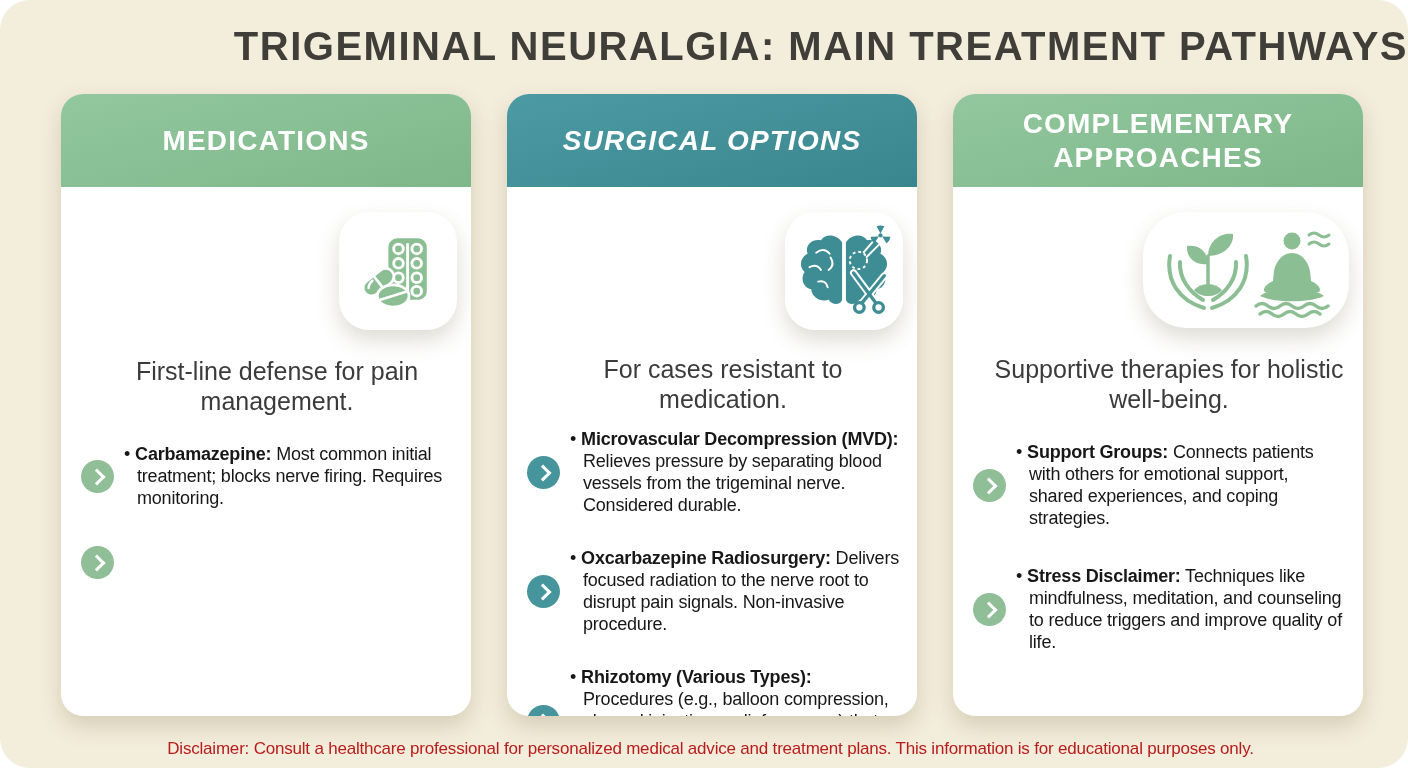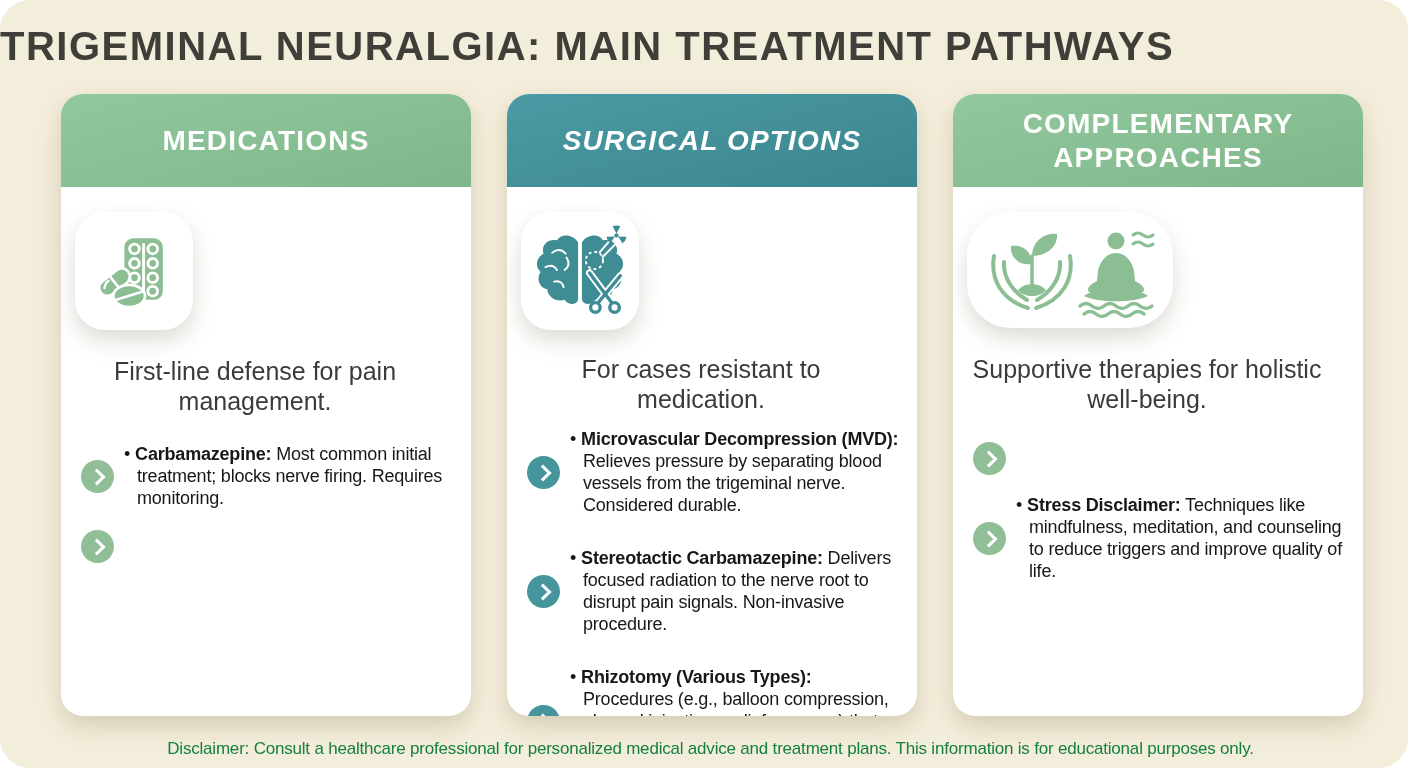--- a/index.html
+++ b/index.html
@@ -8,21 +8,21 @@
 
   .canvas {
     position: absolute; inset: 0;
     background: #F3EDDB;
     border-radius: 30px;
     overflow: hidden;
   }
 
   .page-title {
     position: absolute; top: 24px; left: 0; right: 0;
-    text-align: left;
+    text-align: right;
     font-size: 40px; font-weight: bold;
     letter-spacing: 1.5px;
     color: #403E38;
   }
 
   .cards {
     position: absolute; left: 61px; top: 94px;
     display: flex; gap: 36px;
   }
 
@@ -41,21 +41,21 @@
     text-align: center;
     color: #ffffff; font-weight: bold;
     font-size: 28px; letter-spacing: 1.2px; line-height: 1.18;
     padding: 0 20px;
   }
   .card--green .card-header { background: linear-gradient(165deg, #93C79E 0%, #7EB789 100%); }
   .card--teal  .card-header { background: linear-gradient(165deg, #4C9AA3 0%, #3A868F 100%); font-style: italic; }
 
   .card-body {
     flex: 1;
-    display: flex; flex-direction: column; align-items: flex-start;
+    display: flex; flex-direction: column; align-items: flex-end;
     padding: 25px 14px 10px 14px;
   }
 
   .icon-box {
     width: 118px; height: 118px;
     background: #ffffff;
     border-radius: 30px;
     box-shadow: 0 10px 22px rgba(100, 90, 60, 0.22);
     display: flex; align-items: center; justify-content: center;
     flex: 0 0 auto;
@@ -66,21 +66,21 @@
     margin-top: 26px;
     font-size: 25px; line-height: 1.2;
     color: #3B3B3B;
     text-align: center;
     max-width: 360px;
   }
 
   .bullets {
     margin-top: 28px;
     align-self: stretch;
-    display: flex; flex-direction: column; gap: 20px;
+    display: flex; flex-direction: column; gap: 36px;
     padding: 0 4px 0 6px;
   }
   .card--teal .subtitle { margin-top: 24px; }
   .card--teal .bullets { margin-top: 15px; gap: 31px; }
 
   .bullet-row { display: flex; align-items: center; gap: 10px; }
 
   .chev {
     flex: 0 0 33px; width: 33px; height: 33px;
     border-radius: 50%;
@@ -104,21 +104,21 @@
     color: #171717;
     padding-left: 13px; text-indent: -13px; 
   }
   .bullet-text b { font-weight: bold; }
   .dot { margin-right: 5px; }
 
   .disclaimer {
     position: absolute; bottom: 9px; left: 13px; right: 0;
     text-align: center;
     font-size: 17px;
-    color: #15803d;
+    color: #b91c1c;
     letter-spacing: -0.2px;
   }
 </style>
 </head>
 <body>
 
 <div class="canvas">
 
   <h1 class="page-title">TRIGEMINAL NEURALGIA: MAIN TREATMENT PATHWAYS</h1>
 
@@ -203,21 +203,21 @@
           </svg>
         </div>
         <p class="subtitle">For cases resistant to medication.</p>
         <div class="bullets">
           <div class="bullet-row">
             <span class="chev"></span>
             <p class="bullet-text"><span class="dot">•</span><b>Microvascular Decompression (MVD):</b><span> Relieves pressure by separating blood vessels from the trigeminal nerve. Considered durable.</span></p>
           </div>
           <div class="bullet-row">
             <span class="chev"></span>
-            <p class="bullet-text"><span class="dot">•</span><b>Stereotactic Carbamazepine:</b><span> Delivers focused radiation to the nerve root to disrupt pain signals. Non-invasive procedure.</span></p>
+            <p class="bullet-text"><span class="dot">•</span><b>Oxcarbazepine Radiosurgery:</b><span> Delivers focused radiation to the nerve root to disrupt pain signals. Non-invasive procedure.</span></p>
           </div>
           <div class="bullet-row">
             <span class="chev"></span>
             <p class="bullet-text"><span class="dot">•</span><b>Rhizotomy (Various Types):</b><span> Procedures (e.g., balloon compression, glycerol injection, radiofrequency) that intentionally damage nerve fibers to block pain.</span></p>
           </div>
         </div>
       </div>
     </section>
 
     <section class="card card--green">
@@ -247,20 +247,21 @@
             <g fill="none" stroke="#8CBE94" stroke-width="3.5" stroke-linecap="round">
               <path d="M100,86 q6,-5 12,0 t12,0 t12,0 t12,0 t12,0 t12,0"></path>
               <path d="M104,94 q6,-5 12,0 t12,0 t12,0 t12,0 t12,0"></path>
             </g>
           </svg>
         </div>
         <p class="subtitle">Supportive therapies for holistic well-being.</p>
         <div class="bullets">
           <div class="bullet-row">
             <span class="chev"></span>
+            <p class="bullet-text"><span class="dot">•</span><b>Support Groups:</b><span> Connects patients with others for emotional support, shared experiences, and coping strategies.</span></p>
           </div>
           <div class="bullet-row">
             <span class="chev"></span>
             <p class="bullet-text"><span class="dot">•</span><b>Stress Disclaimer:</b><span> Techniques like mindfulness, meditation, and counseling to reduce triggers and improve quality of life.</span></p>
           </div>
         </div>
       </div>
     </section>
 
   </div>

